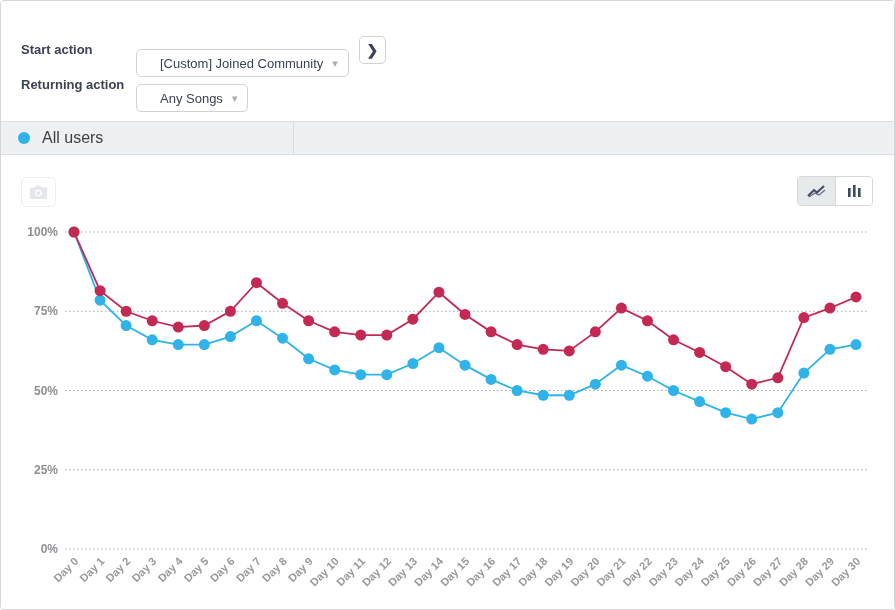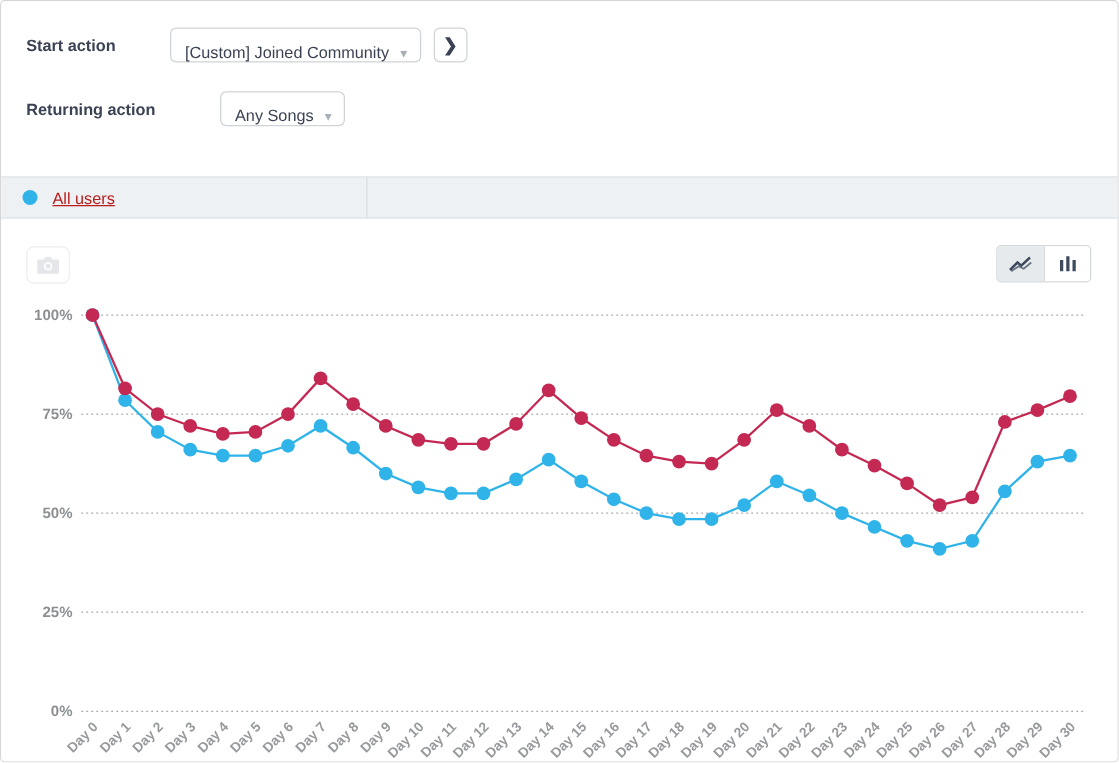--- a/index.html
+++ b/index.html
@@ -8,35 +8,36 @@
   .app {
     position: relative;
     width: 895px; height: 610px;
     border: 1px solid #d6d6d6;
     border-radius: 4px;
     background: #fff;
     overflow: hidden;
   }
 
   
-  .controls { position: relative; height: 140px; background: #fff; }
+  .controls { position: relative; height: 120px; background: #fff; }
   .ctl-row { position: absolute; left: 20px; display: flex; align-items: center; }
   .ctl-row.row1 { top: 21px; }
-  .ctl-row.row2 { top: 72px; gap: 40px; }
+  .ctl-row.row2 { top: 56px; }
   .ctl-label {
     font-size: 13px; font-weight: bold; color: #3b4254;
     width: 115px; flex: 0 0 115px;
   }
   .dropdown {
     height: 28px; background: #fff;
     border: 1px solid #cfd3d7; border-radius: 5px;
-    display: inline-flex; align-items: flex-end;
-    padding: 0 10px 0 11px;
+    display: inline-flex; align-items: center;
+    padding: 0 10px 0 23px;
     font-size: 13px; color: #3b4254;
     cursor: pointer;
+    margin-top: 27px;
   }
   .dropdown .caret {
     color: #a7aeb5; font-size: 11px; margin-left: 9px;
     line-height: 1;
   }
   .expand-btn {
     width: 27px; height: 28px; margin-left: 10px;
     background: #fff; border: 1px solid #cfd3d7; border-radius: 5px;
     display: inline-flex; align-items: center; justify-content: center;
     font-size: 14px; font-weight: bold; color: #3b4254;
@@ -56,21 +57,21 @@
     border-right: 1px solid #d7dbdf;
     padding-left: 17px;
   }
   .legend-seg.seg1 { width: 293px; }
   .legend-seg.seg2 { width: 300px; }
   .legend-seg.seg3 { flex: 1; border-right: none; }
   .legend-dot {
     width: 12px; height: 12px; border-radius: 50%;
     margin-right: 12px; flex: 0 0 12px;
   }
-  .legend-label { font-size: 13px; color: #b91c1c; text-decoration: underline; }
+  .legend-label { font-size: 16px; color: #404040; }
 
   
   .chart-section { position: relative; height: 465px; background: #fff; }
   .export-btn {
     position: absolute; left: 20px; top: 22px;
     width: 35px; height: 30px;
     border: 1px solid #eceeef; border-radius: 6px;
     background: #fff;
     display: flex; align-items: center; justify-content: center;
     cursor: pointer;

